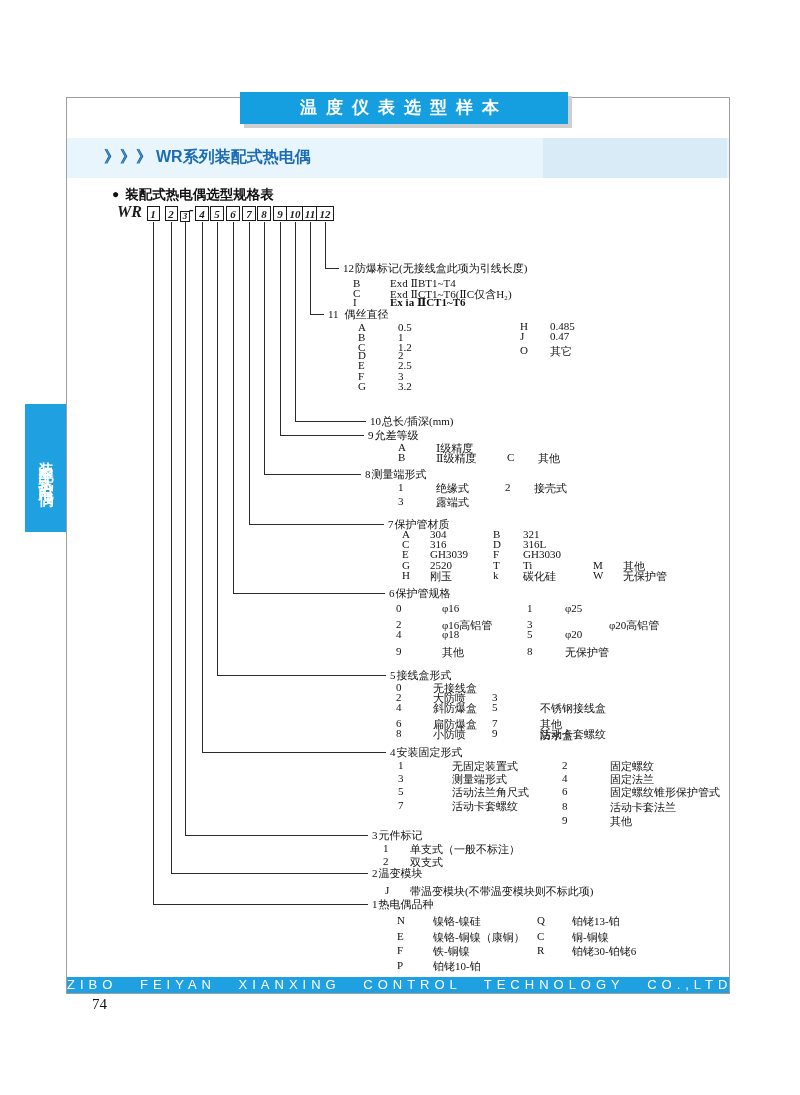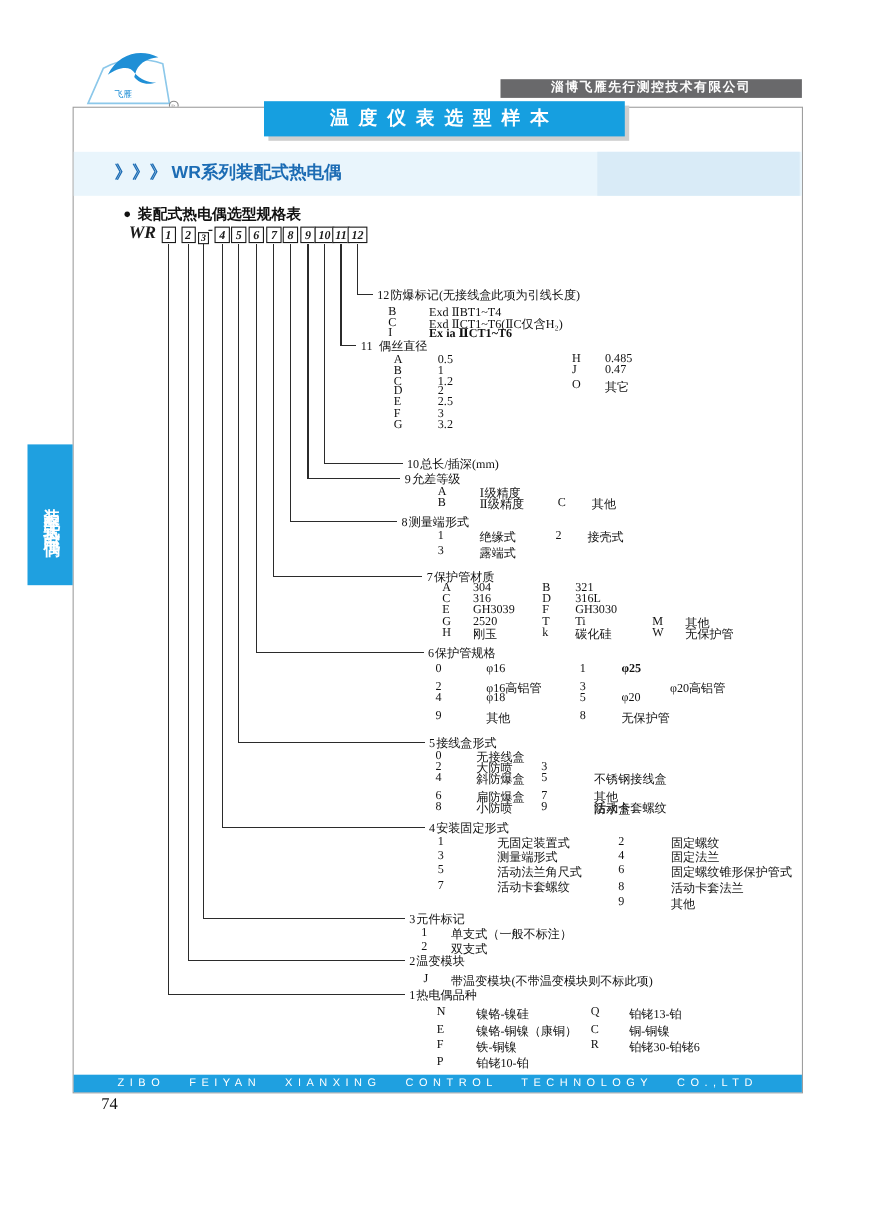--- a/index.html
+++ b/index.html
@@ -41,41 +41,30 @@
   .ov{position:absolute;font-size:11px;white-space:nowrap;color:#111;}
 
   
   .sidebar-tab{position:absolute;left:25px;top:404px;width:41px;height:128px;background:#1fa0e0;
         color:#fff;font-family:"Liberation Sans","DejaVu Sans",sans-serif;font-weight:bold;font-size:15px;
         writing-mode:vertical-rl;text-orientation:upright;letter-spacing:6px;
         display:flex;align-items:center;justify-content:center;}
 
   
   .footer-bar{position:absolute;left:67px;top:977px;width:662px;height:16px;background:#1fa0e0;
-        color:#fff;font-family:"Liberation Sans","DejaVu Sans",sans-serif;font-size:10px;
+        color:#fff;font-family:"Liberation Sans","DejaVu Sans",sans-serif;font-size:13px;
         letter-spacing:5px;word-spacing:14px;text-align:center;line-height:16px;white-space:nowrap;overflow:hidden;}
   .page-num{position:absolute;left:92px;top:996px;font-size:15px;color:#111;}
 </style>
 </head>
 <body>
 
 <div class="page">
 
-  <div class="logo">
-    <svg width="100" height="62" viewBox="0 0 100 62">
-      <path d="M10,52 L24,20 Q50,6 78,16 L84,52 Z" fill="none" stroke="#8cc8ea" stroke-width="1.5"></path>
-      <path d="M28,26 C38,6 58,2 74,10 C62,11 55,17 53,25 C48,17 38,19 28,26 Z" fill="#1f8fd6"></path>
-      <path d="M53,25 C58,30 64,33 72,33 C63,36 56,33 52,28 Z" fill="#1f8fd6"></path>
-      <text x="34" y="46" font-size="8" fill="#1f8fd6">飞雁</text>
-      <circle cx="88" cy="54" r="4" fill="none" stroke="#8a8a8a" stroke-width="1"></circle>
-      <text x="85.5" y="57" font-size="6" fill="#8a8a8a">R</text>
-    </svg>
-  </div>
-
-  <div class="company-bar">淄博飞雁先行测控技术有限公司</div>
+
 
   <div class="content-box"></div>
 
   <div class="title-box">温度仪表选型样本</div>
 
   <div class="wr-band">
     <div class="wr-band-right"></div>
   </div>
   <div class="section-title">
     <span class="chev">》》》</span><span>WR系列装配式热电偶</span>
@@ -182,21 +171,21 @@
       <span class="oc" style="left: 402px; top: 569px;">H</span>
       <span class="ov" style="left: 430px; top: 569px;">刚玉</span>
       <span class="oc" style="left: 493px; top: 569px;">k</span>
       <span class="ov" style="left: 523px; top: 569px;">碳化硅</span>
       <span class="oc" style="left: 593px; top: 569px;">W</span>
       <span class="ov" style="left: 623px; top: 569px;">无保护管</span>
       <div class="tt" style="left: 389px; top: 586px;"><span class="tnum">6</span><span>保护管规格</span></div>
       <span class="oc" style="left: 396px; top: 602px;">0</span>
       <span class="ov" style="left: 442px; top: 602px;">φ16</span>
       <span class="oc" style="left: 527px; top: 602px;">1</span>
-      <span class="ov" style="left: 565px; top: 602px; font-weight: bold;">φ25</span>
+      <span class="ov" style="left: 565px; top: 602px;">φ25</span>
       <span class="oc" style="left: 396px; top: 618px;">2</span>
       <span class="ov" style="left: 442px; top: 618px;">φ16高铝管</span>
       <span class="oc" style="left: 527px; top: 618px;">3</span>
       <span class="ov" style="left: 565px; top: 618px; margin-left: 44px;">φ20高铝管</span>
       <span class="oc" style="left: 396px; top: 628px;">4</span>
       <span class="ov" style="left: 442px; top: 628px;">φ18</span>
       <span class="oc" style="left: 527px; top: 628px;">5</span>
       <span class="ov" style="left: 565px; top: 628px;">φ20</span>
       <span class="oc" style="left: 396px; top: 645px;">9</span>
       <span class="ov" style="left: 442px; top: 645px;">其他</span>

